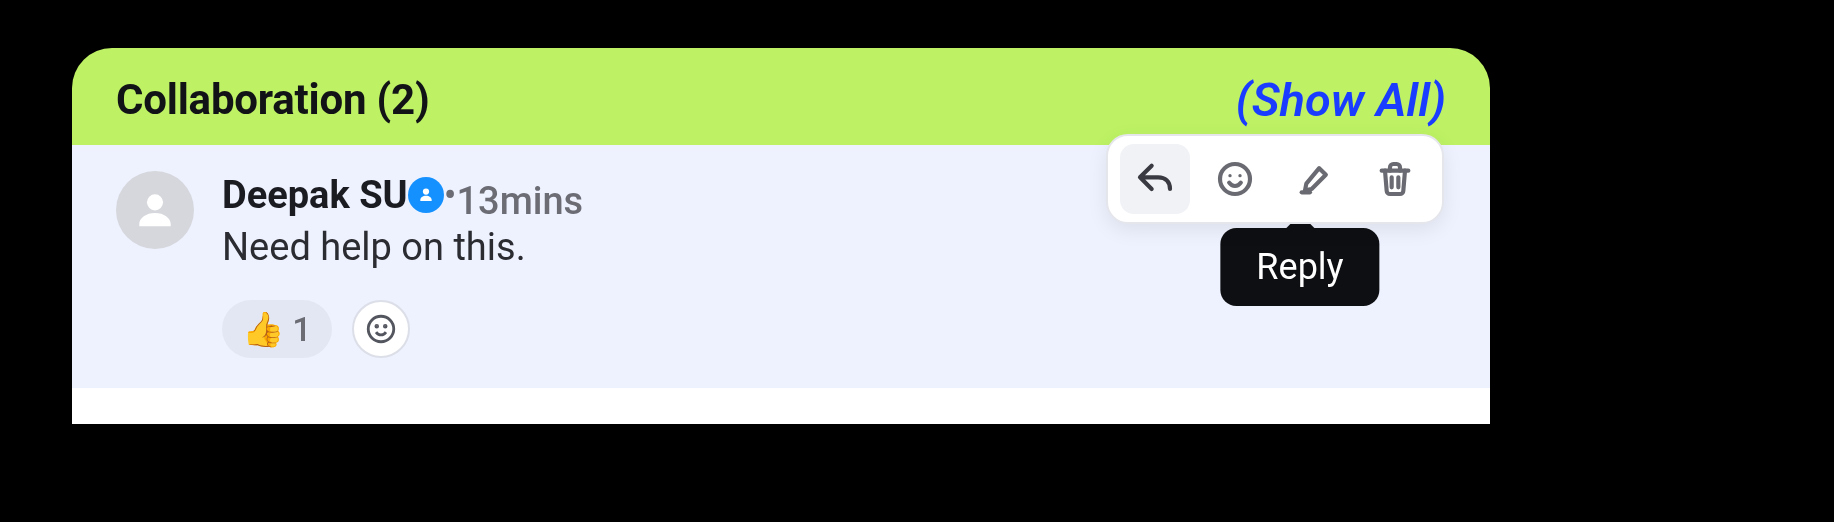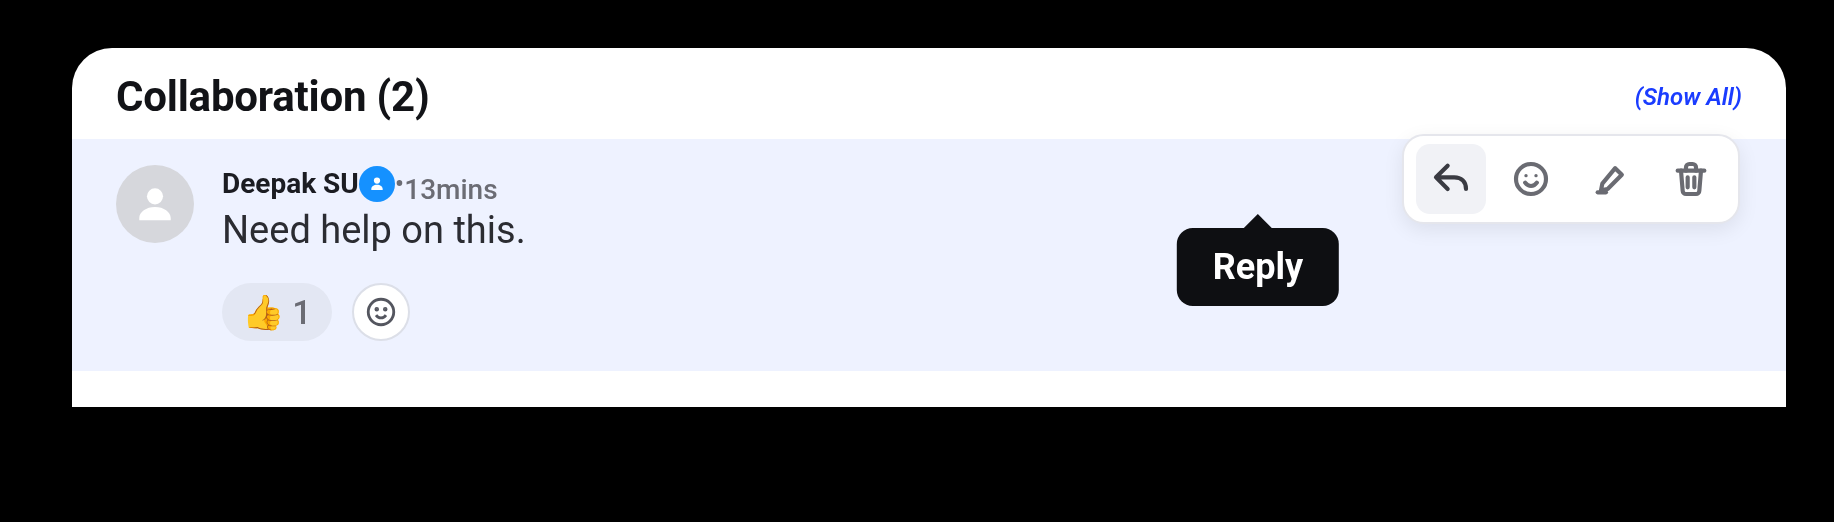--- a/index.html
+++ b/index.html
@@ -9,40 +9,40 @@
     height: 522px;
     background: #000;
     font-family: -apple-system, BlinkMacSystemFont, "Segoe UI", Roboto, Helvetica, Arial, sans-serif;
     position: relative;
     overflow: hidden;
   }
   .card {
     position: absolute;
     left: 72px;
     top: 48px;
-    width: 1714px;
-    background: #ffffff;
+    width: 1418px;
+    background: #bef264;
     border-radius: 40px;
     box-shadow: 0 6px 24px rgba(0,0,0,0.25);
     overflow: visible;
   }
   .card-header {
     display: flex;
     align-items: center;
     justify-content: space-between;
     padding: 24px 44px 18px 44px;
   }
   .header-title {
     font-size: 42px;
     font-weight: 700;
     color: #121317;
     letter-spacing: -0.2px;
   }
   .show-all {
-    font-size: 24px;
+    font-size: 47px;
     font-weight: 600;
     color: #1a3cff;
     font-style: italic;
     text-decoration: none;
   }
   .comment-block {
     background: #eef2ff;
     padding: 22px 44px 30px 44px;
   }
   .comment-row {
@@ -59,21 +59,21 @@
     align-items: center;
     justify-content: center;
     flex: 0 0 auto;
     margin-top: 4px;
   }
   .avatar svg { width: 46px; height: 46px; fill: #fff; }
   .comment-body { flex: 1; min-width: 0; }
   .comment-meta {
     display: flex;
     align-items: center;
-    font-size: 28px;
+    font-size: 38px;
     color: #4a4b52;
   }
   .author-name {
     font-weight: 700;
     color: #1b1c22;
   }
   .user-badge {
     width: 36px;
     height: 36px;
     border-radius: 50%;
@@ -153,26 +153,26 @@
   }
   .tool-btn.active { background: #f1f2f6; }
   .tool-btn svg { width: 40px; height: 40px; }
   .ic-stroke { fill: none; stroke: #3a3b42; stroke-width: 2.5; stroke-linecap: round; stroke-linejoin: round; }
   .ic-stroke-g { fill: none; stroke: #6a6b72; stroke-width: 2.5; stroke-linecap: round; stroke-linejoin: round; }
 
   
   .tooltip {
     position: absolute;
     top: 180px;
-    left: 1186px;
+    left: 1228px;
     transform: translateX(-50%);
     background: #0e0f12;
     color: #fff;
     font-size: 36px;
-    font-weight: 700;
+    font-weight: 400;
     padding: 18px 36px;
     border-radius: 16px;
     white-space: nowrap;
     z-index: 19;
   }
   .tooltip::before {
     content: "";
     position: absolute;
     top: -14px;
     left: 50%;

